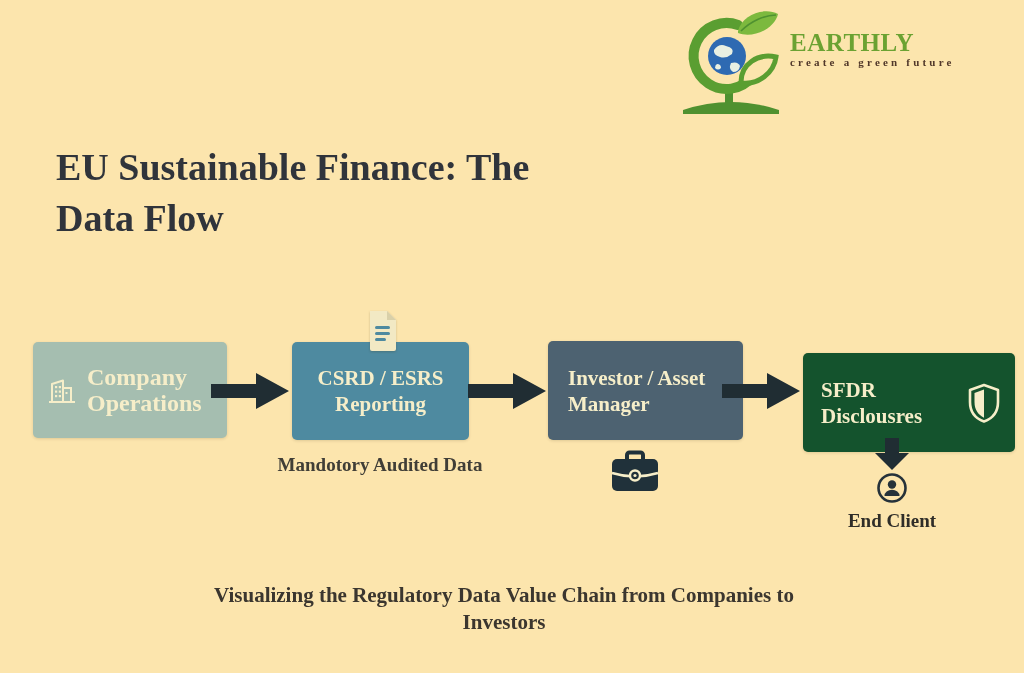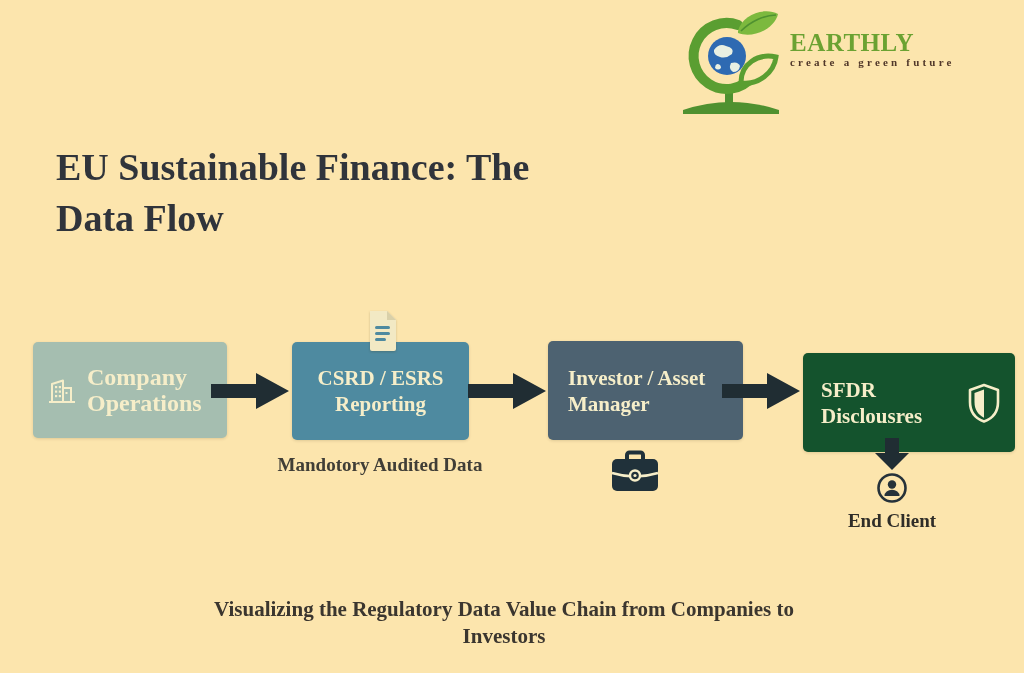--- a/index.html
+++ b/index.html
@@ -59,21 +59,21 @@
 
   .v-arrow{position:absolute;left:874px;top:438px;width:36px;height:32px;}
   .person-icon{position:absolute;left:876px;top:472px;width:32px;height:32px;}
   .end-label{
     position:absolute;left:822px;top:510px;width:140px;
     text-align:center;font-size:19px;font-weight:600;color:#2f2d28;
   }
 
   
   .caption{
-    position:absolute;left:194px;top:596px;width:620px;
+    position:absolute;left:194px;top:582px;width:620px;
     text-align:center;font-size:21px;font-weight:700;color:#3b362f;line-height:27px;
   }
 </style>
 </head>
 <body>
 
 <div class="canvas">
 
   <div class="logo">
     <svg class="logo-mark" viewBox="0 0 100 108">

